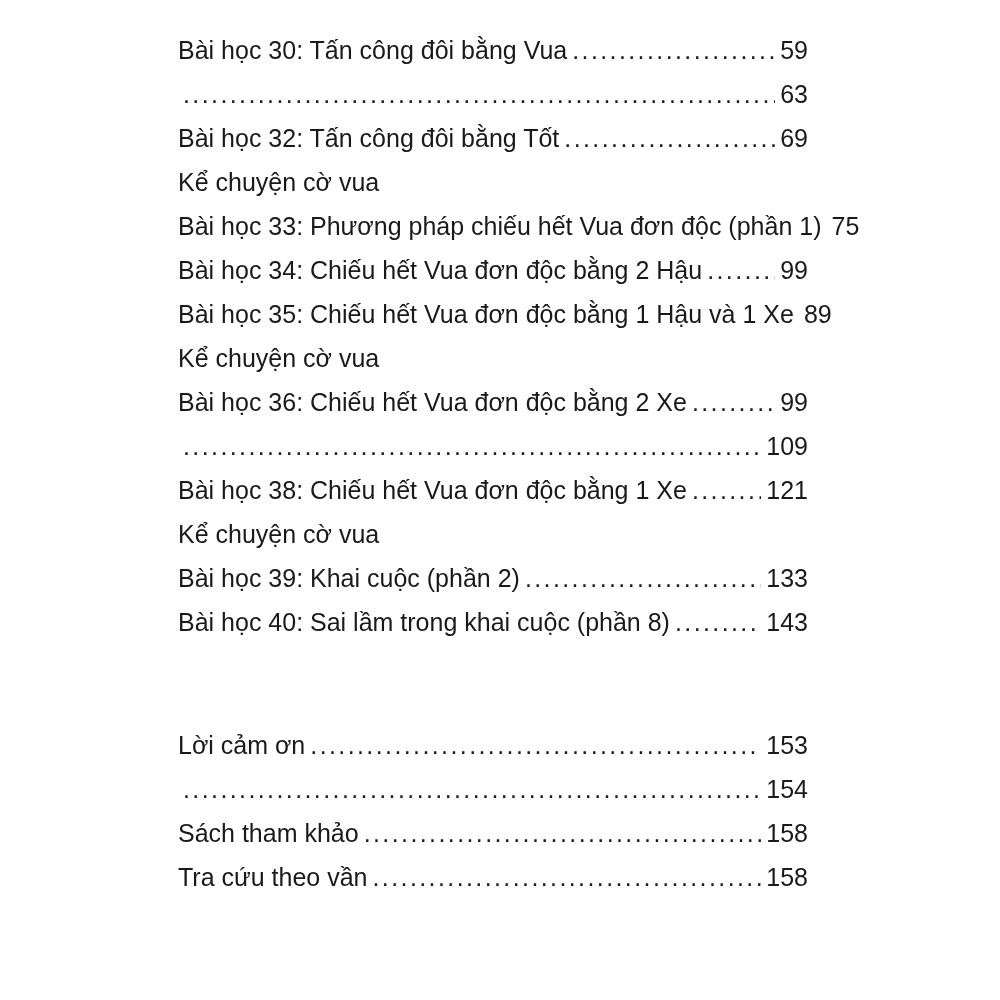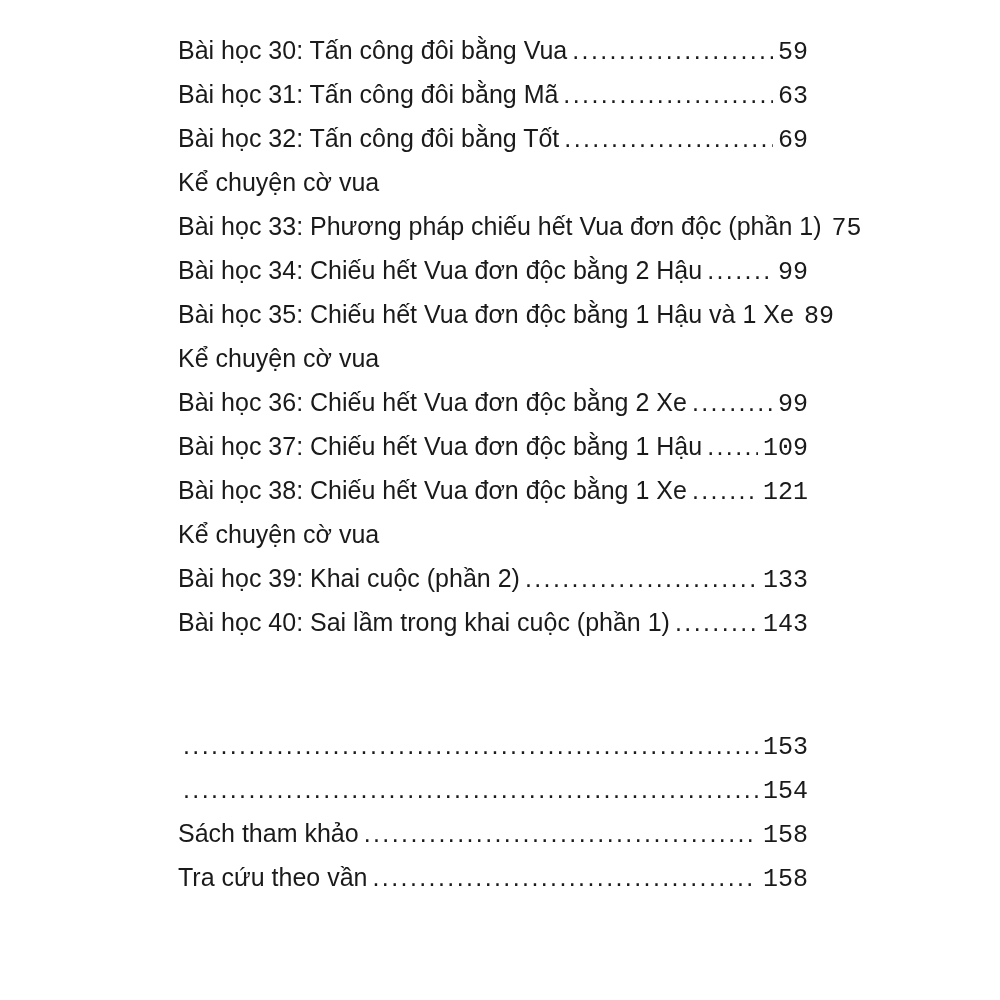--- a/index.html
+++ b/index.html
@@ -37,42 +37,40 @@
     min-width: 0;
     overflow: hidden;
     letter-spacing: 2.4px;
     margin-left: 5px;
     margin-right: 2px;
   }
   .page-num {
     flex: 0 0 auto;
     text-align: right;
     padding-left: 3px;
-    font-family: Liberation Mono, monospace;
   }
   .section .title {
     flex: 1 1 auto;
   }
   .gap {
     height: 79px;
   }
 </style>
 </head>
 <body>
 
 <div class="toc">
 
   <div class="row">
     <span class="title">Bài học 30: Tấn công đôi bằng Vua</span>
     <span class="leader">........................................................................................................................</span>
     <span class="page-num">59</span>
   </div>
 
   <div class="row">
-    <span class="title">Bài học 31: Tấn công đôi bằng Mã</span>
     <span class="leader">........................................................................................................................</span>
     <span class="page-num">63</span>
   </div>
 
   <div class="row">
     <span class="title">Bài học 32: Tấn công đôi bằng Tốt</span>
     <span class="leader">........................................................................................................................</span>
     <span class="page-num">69</span>
   </div>
 
@@ -102,21 +100,20 @@
     <span class="title">Kể chuyện cờ vua</span>
   </div>
 
   <div class="row">
     <span class="title">Bài học 36: Chiếu hết Vua đơn độc bằng 2 Xe</span>
     <span class="leader">........................................................................................................................</span>
     <span class="page-num">99</span>
   </div>
 
   <div class="row">
-    <span class="title">Bài học 37: Chiếu hết Vua đơn độc bằng 1 Hậu</span>
     <span class="leader">........................................................................................................................</span>
     <span class="page-num">109</span>
   </div>
 
   <div class="row">
     <span class="title">Bài học 38: Chiếu hết Vua đơn độc bằng 1 Xe</span>
     <span class="leader">........................................................................................................................</span>
     <span class="page-num">121</span>
   </div>
 
@@ -124,28 +121,29 @@
     <span class="title">Kể chuyện cờ vua</span>
   </div>
 
   <div class="row">
     <span class="title">Bài học 39: Khai cuộc (phần 2)</span>
     <span class="leader">........................................................................................................................</span>
     <span class="page-num">133</span>
   </div>
 
   <div class="row">
-    <span class="title">Bài học 40: Sai lầm trong khai cuộc (phần 1)</span>
+    <span class="title">Bài học 40: Sai lầm trong khai cuộc (phần 8)</span>
     <span class="leader">........................................................................................................................</span>
     <span class="page-num">143</span>
   </div>
 
   <div class="gap"></div>
 
   <div class="row">
+    <span class="title">Lời cảm ơn</span>
     <span class="leader">........................................................................................................................</span>
     <span class="page-num">153</span>
   </div>
 
   <div class="row">
     <span class="leader">........................................................................................................................</span>
     <span class="page-num">154</span>
   </div>
 
   <div class="row">

